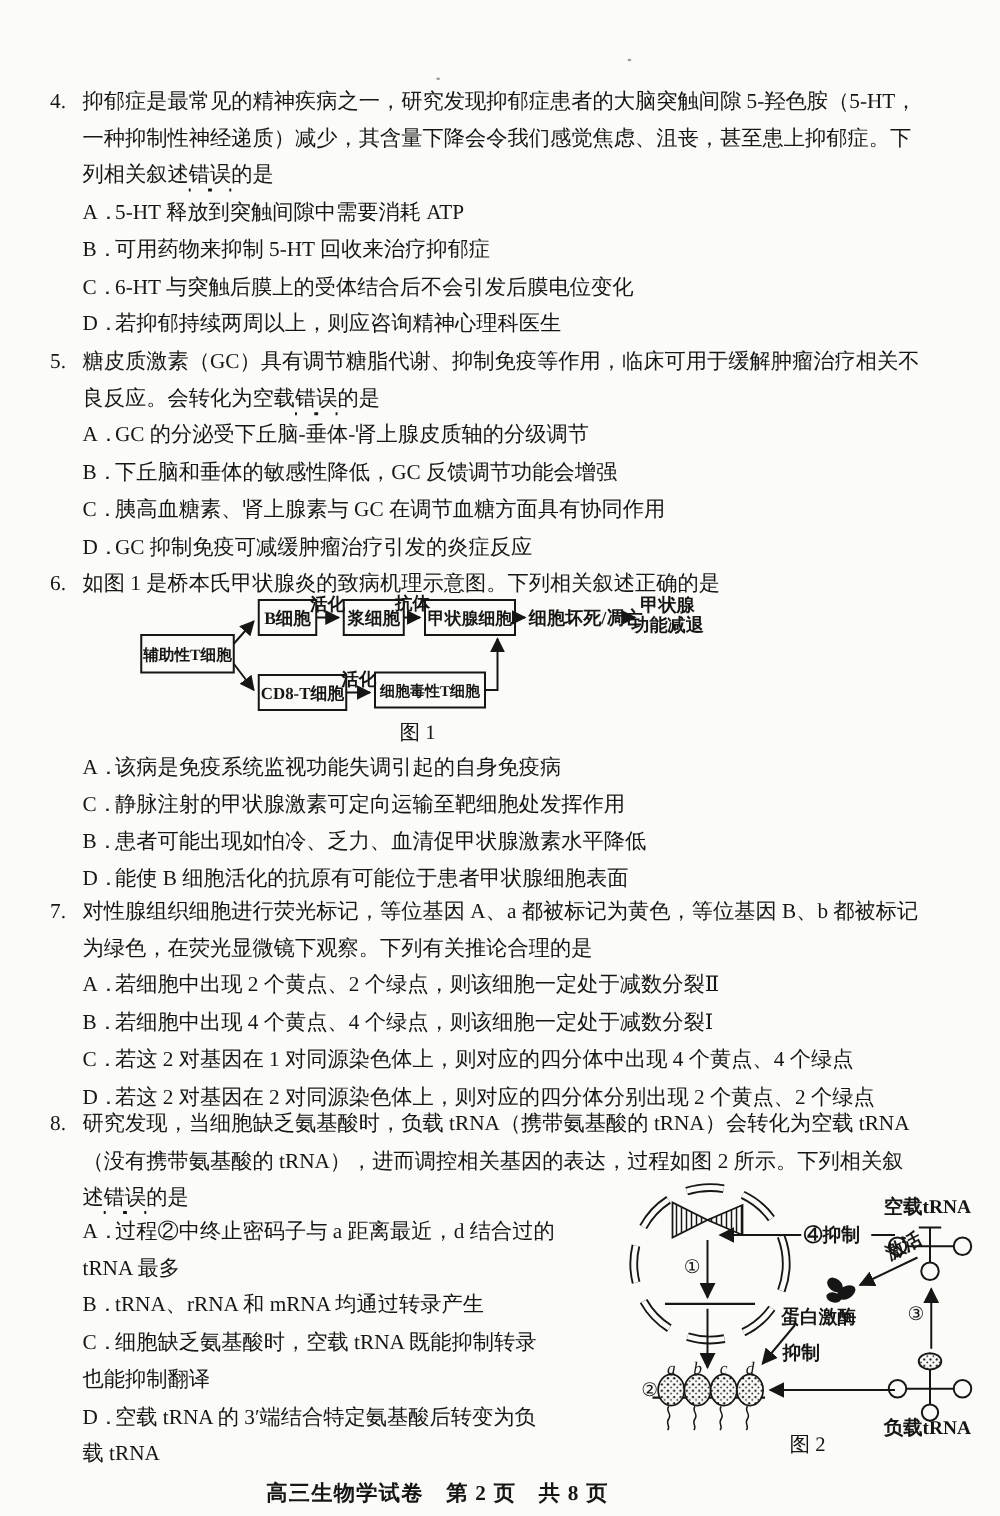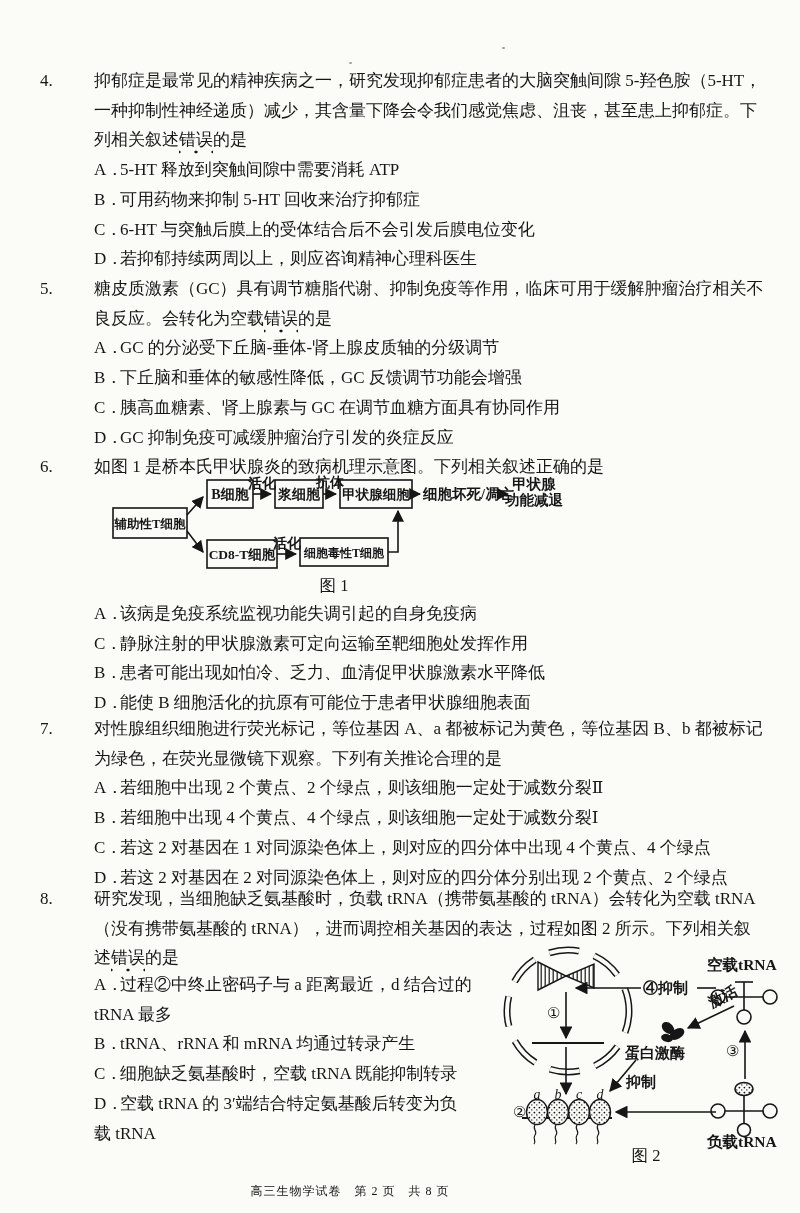--- a/index.html
+++ b/index.html
@@ -4,34 +4,34 @@
 <style>
   html,body { margin:0; padding:0; background:#e8e8e6; }
   .page {
     position:relative; width:800px; height:1213px; margin:0 auto;
     background:#fbfbf8; color:#161616; overflow:hidden;
     font-family:"Liberation Serif","DejaVu Serif",serif;
     font-size:17px;
   }
   .qblock { position:absolute; left:0; width:800px; }
   .qnum { position:absolute; left:40px; top:0; line-height:29.7px; }
-  .ln { padding-left:94px; line-height:29.7px; white-space:nowrap; }
+  .ln { padding-left:66px; line-height:29.7px; white-space:nowrap; }
   .ln.opt { }
   .ln.cont8 { }
   .opt-label { display:inline-block; width:26px; }
   .em {
     padding-bottom:5px;
     background-image: radial-gradient(circle, #161616 1.4px, transparent 1.6px);
     background-size:17px 4px;
     background-repeat:repeat-x;
     background-position:center bottom;
   }
   .footer {
     position:absolute; top:1183px; left:0; width:700px;
-    text-align:center; font-weight:normal; font-size:12px; letter-spacing:1px;
+    text-align:center; font-weight:bold; font-size:17px; letter-spacing:1px;
   }
   .fig { position:absolute; }
   svg text { fill:#161616; }
   .speck { position:absolute; width:3px; height:2px; background:#9a9a96; border-radius:50%; }
 </style>
 </head>
 <body>
 
 <div class="page">
 
@@ -121,20 +121,21 @@
     <div class="qnum">8.</div>
     <div class="ln">研究发现，当细胞缺乏氨基酸时，负载 tRNA（携带氨基酸的 tRNA）会转化为空载 tRNA</div>
     <div class="ln">（没有携带氨基酸的 tRNA），进而调控相关基因的表达，过程如图 2 所示。下列相关叙</div>
     <div class="ln"><span>述</span><span class="em">错误</span><span>的是</span></div>
   </div>
   <div class="qblock" style="top:970px">
     <div class="ln opt"><span class="opt-label">A．</span><span>过程②中终止密码子与 a 距离最近，d 结合过的</span></div>
     <div class="ln cont8">tRNA 最多</div>
     <div class="ln opt"><span class="opt-label">B．</span><span>tRNA、rRNA 和 mRNA 均通过转录产生</span></div>
     <div class="ln opt"><span class="opt-label">C．</span><span>细胞缺乏氨基酸时，空载 tRNA 既能抑制转录</span></div>
+    <div class="ln cont8">也能抑制翻译</div>
     <div class="ln opt"><span class="opt-label">D．</span><span>空载 tRNA 的 3′端结合特定氨基酸后转变为负</span></div>
     <div class="ln cont8">载 tRNA</div>
   </div>
 
   <svg class="fig" style="left:488px; top:946px" width="310" height="222" viewBox="0 0 310 222">
     <defs>
       <marker id="ah2" viewBox="0 0 10 10" refX="9" refY="5" markerWidth="8" markerHeight="8" orient="auto-start-reverse">
         <path d="M0,0 L10,5 L0,10 z" fill="#161616"></path>
       </marker>
       <pattern id="hatchv" width="4" height="4" patternUnits="userSpaceOnUse">

